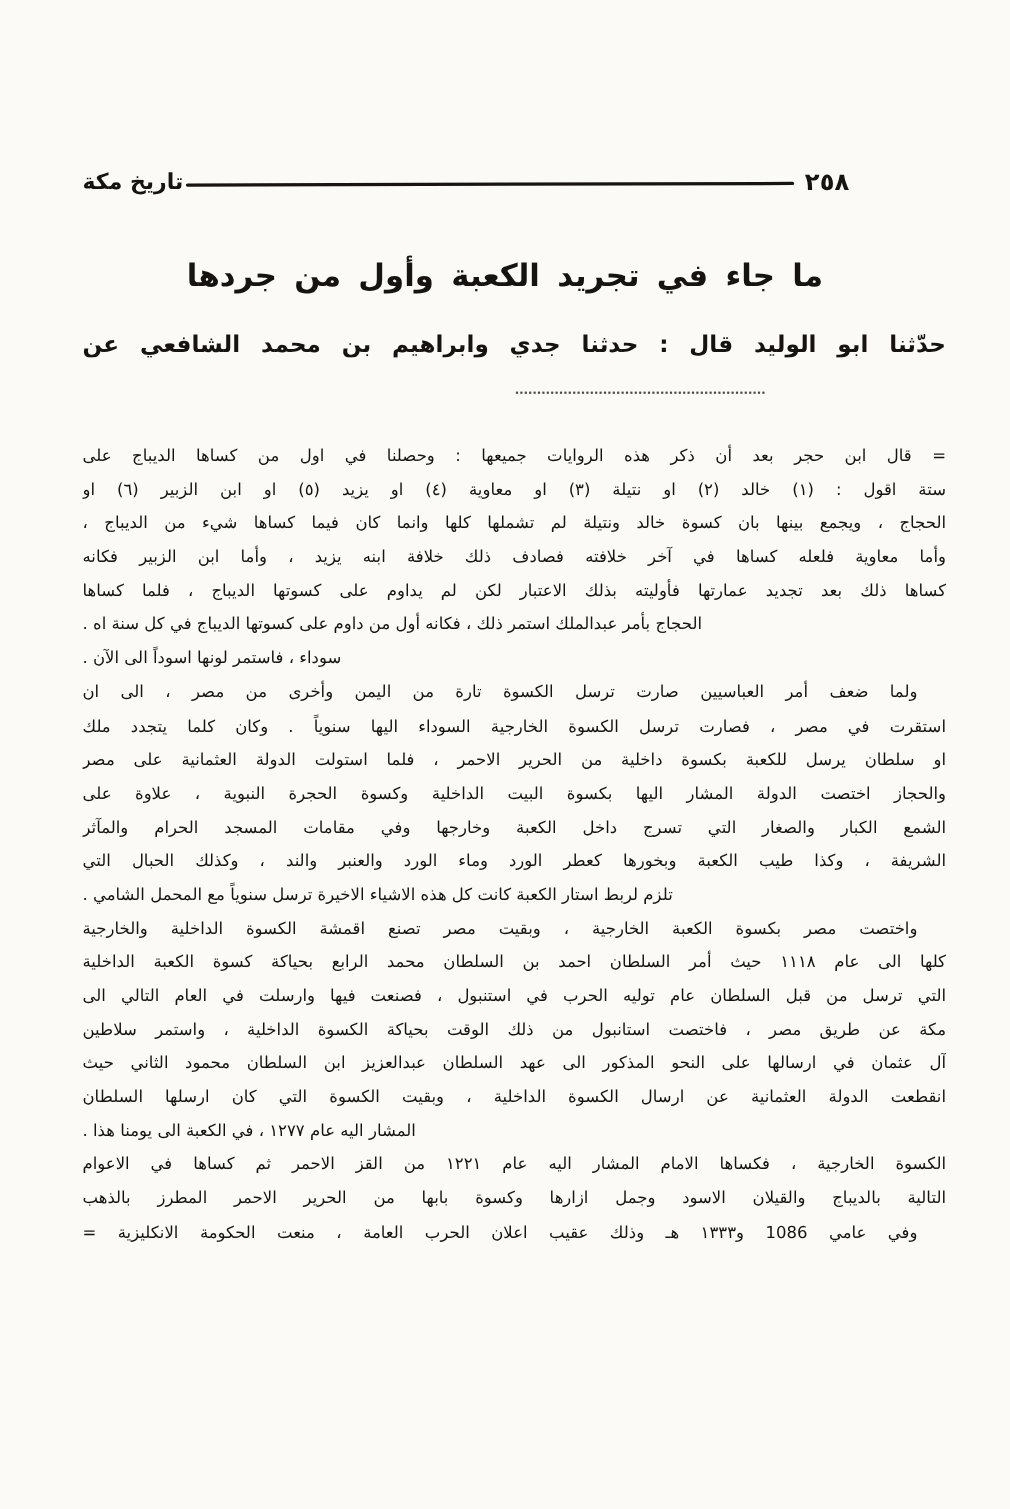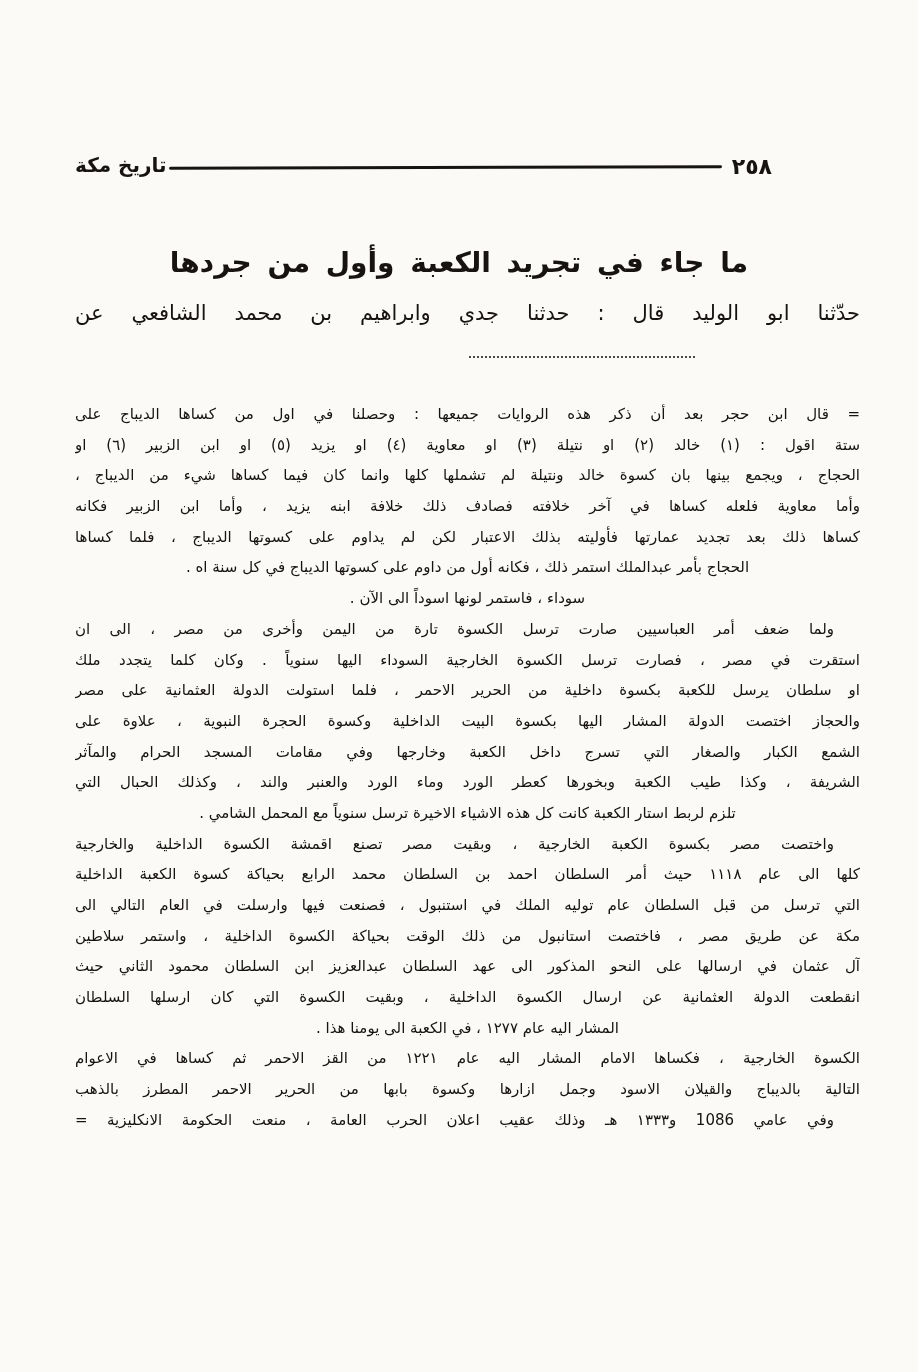--- a/index.html
+++ b/index.html
@@ -55,30 +55,29 @@
   .section-title {
     position: absolute;
     top: 234px;
     left: 0;
     right: 0;
     text-align: center;
     direction: rtl;
     font-size: 28px;
     font-weight: bold;
     word-spacing: 6px;
-    margin-top: 12px;
   }
   .matn-line {
     position: absolute;
     top: 301px;
     left: 75px;
     right: 58px;
     direction: rtl;
     font-size: 21px;
-    font-weight: normal;
+    font-weight: bold;
     text-align: justify;
     text-align-last: justify;
     white-space: nowrap;
     overflow: hidden;
   }
   .footnote-separator {
     position: absolute;
     top: 356px;
     right: 223px;
     width: 226px;
@@ -95,21 +94,21 @@
     line-height: 30.7px;
     margin-top: 28px;
   }
   .fline {
     height: 30.7px;
     overflow: hidden;
     text-align: justify;
     text-align-last: justify;
   }
   .fline.short {
-    text-align: center;
+    text-align: left;
     text-align-last: auto;
   }
   .fline.indent {
     padding-right: 26px;
   }
 </style>
 </head>
 <body>
 
 <div class="page">
@@ -136,21 +135,21 @@
     <div class="fline short">سوداء ، فاستمر لونها اسوداً الى الآن .</div>
     <div class="fline indent">ولما ضعف أمر العباسيين صارت ترسل الكسوة تارة من اليمن وأخرى من مصر ، الى ان</div>
     <div class="fline">استقرت في مصر ، فصارت ترسل الكسوة الخارجية السوداء اليها سنوياً . وكان كلما يتجدد ملك</div>
     <div class="fline">او سلطان يرسل للكعبة بكسوة داخلية من الحرير الاحمر ، فلما استولت الدولة العثمانية على مصر</div>
     <div class="fline">والحجاز اختصت الدولة المشار اليها بكسوة البيت الداخلية وكسوة الحجرة النبوية ، علاوة على</div>
     <div class="fline">الشمع الكبار والصغار التي تسرج داخل الكعبة وخارجها وفي مقامات المسجد الحرام والمآثر</div>
     <div class="fline">الشريفة ، وكذا طيب الكعبة وبخورها كعطر الورد وماء الورد والعنبر والند ، وكذلك الحبال التي</div>
     <div class="fline short">تلزم لربط استار الكعبة كانت كل هذه الاشياء الاخيرة ترسل سنوياً مع المحمل الشامي .</div>
     <div class="fline indent">واختصت مصر بكسوة الكعبة الخارجية ، وبقيت مصر تصنع اقمشة الكسوة الداخلية والخارجية</div>
     <div class="fline">كلها الى عام ١١١٨ حيث أمر السلطان احمد بن السلطان محمد الرابع بحياكة كسوة الكعبة الداخلية</div>
-    <div class="fline">التي ترسل من قبل السلطان عام توليه الملك في استنبول ، فصنعت فيها وارسلت في العام التالي الى</div>
+    <div class="fline">التي ترسل من قبل السلطان عام توليه الحرب في استنبول ، فصنعت فيها وارسلت في العام التالي الى</div>
     <div class="fline">مكة عن طريق مصر ، فاختصت استانبول من ذلك الوقت بحياكة الكسوة الداخلية ، واستمر سلاطين</div>
     <div class="fline">آل عثمان في ارسالها على النحو المذكور الى عهد السلطان عبدالعزيز ابن السلطان محمود الثاني حيث</div>
     <div class="fline">انقطعت الدولة العثمانية عن ارسال الكسوة الداخلية ، وبقيت الكسوة التي كان ارسلها السلطان</div>
     <div class="fline short">المشار اليه عام ١٢٧٧ ، في الكعبة الى يومنا هذا .</div>
     <div class="fline">الكسوة الخارجية ، فكساها الامام المشار اليه عام ١٢٢١ من القز الاحمر ثم كساها في الاعوام</div>
     <div class="fline">التالية بالديباج والقيلان الاسود وجمل ازارها وكسوة بابها من الحرير الاحمر المطرز بالذهب</div>
     <div class="fline indent">وفي عامي 1086 و١٣٣٣ هـ وذلك عقيب اعلان الحرب العامة ، منعت الحكومة الانكليزية =</div>
   </div>
 
 </div>

